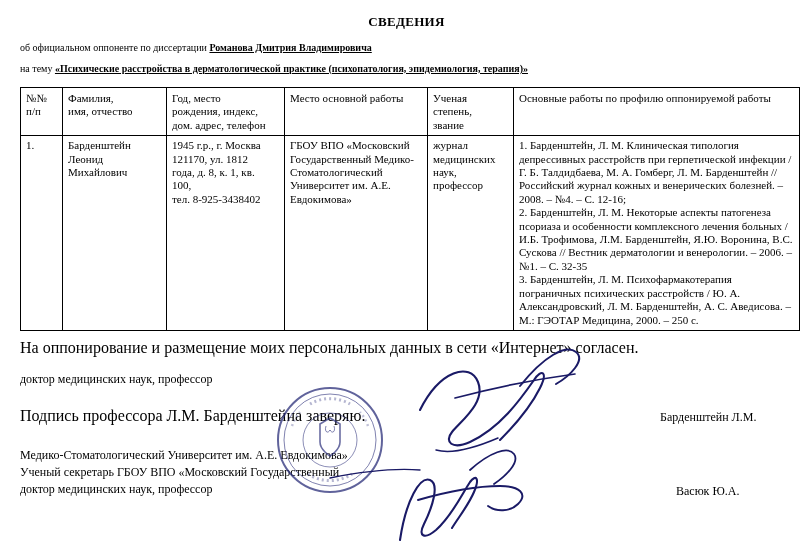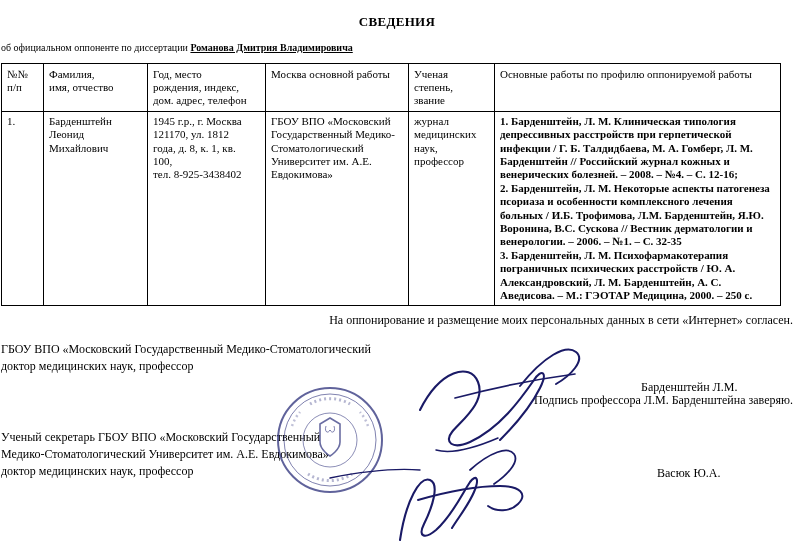--- a/index.html
+++ b/index.html
@@ -10,21 +10,21 @@
     background: #ffffff;
     font-family: "Liberation Serif", serif;
     color: #000000;
     overflow: hidden;
     position: relative;
   }
   .page {
     position: absolute;
     left: 0; top: 0;
     width: 805px; height: 544px;
-    padding: 10px 12px 0 1px;
+    padding: 10px 12px 0 20px;
   }
   .doc-title {
     text-align: center;
     font-weight: bold;
     font-size: 13px;
     letter-spacing: 0.3px;
     margin: 4px 0 12px 0;
   }
   .intro-line {
     font-size: 10px;
@@ -55,28 +55,27 @@
     text-align: left;
     padding-top: 4px;
   }
   .c0 { width: 42px; }
   .c1 { width: 104px; }
   .c2 { width: 118px; }
   .c3 { width: 143px; }
   .c4 { width: 86px; }
   .c5 { width: 286px; }
 
-  .cell-p { margin: 0; font-weight: bold; }
+  .cell-p { margin: 0; }
   .cell-p + .cell-p { margin-top: 0; }
 
   .after-table {
-    font-size: 12px;
+    font-size: 16px;
     margin-top: 7px;
     line-height: 1.3;
-    text-align: right;
   }
   .sig-block {
     margin-top: 12px;
     font-size: 12px;
     line-height: 1.42;
     position: relative;
   }
   .sig-block .ln { white-space: nowrap; }
   .right-name {
     position: absolute;
@@ -101,40 +100,43 @@
 <body>
 
 <div class="page">
 
   <div class="doc-title">СВЕДЕНИЯ</div>
 
   <p class="intro-line">
     <span>об официальном оппоненте по диссертации </span><span class="u">Романова Дмитрия Владимировича</span>
   </p>
 
+  <p class="intro-line second">
+    <span>на тему </span><span class="u">«Психические расстройства в дерматологической практике (психопатология, эпидемиология, терапия)»</span>
+  </p>
 
   <table class="main">
     <colgroup>
       <col class="c0">
         <col class="c1">
         <col class="c2">
         <col class="c3">
         <col class="c4">
         <col class="c5">
     </colgroup>
     <thead>
       <tr>
         <th><span class="nl" style="white-space:pre-line">№№
 п/п</span></th>
         <th><span style="white-space:pre-line">Фамилия,
 имя, отчество</span></th>
         <th><span style="white-space:pre-line">Год, место
 рождения, индекс,
 дом. адрес, телефон</span></th>
-        <th><span style="white-space:pre-line">Москва основной работы</span></th>
+        <th><span style="white-space:pre-line">Место основной работы</span></th>
         <th><span style="white-space:pre-line">Ученая
 степень,
 звание</span></th>
         <th><span style="white-space:pre-line">Основные работы по профилю оппонируемой работы</span></th>
       </tr>
     </thead>
     <tbody>
       <tr>
         <td><span style="white-space:pre-line">1.</span></td>
         <td><span style="white-space:pre-line">Барденштейн
@@ -159,34 +161,33 @@
           <p class="cell-p">2. Барденштейн, Л. М. Некоторые аспекты патогенеза псориаза и особенности комплексного лечения больных / И.Б. Трофимова, Л.М. Барденштейн, Я.Ю. Воронина, В.С.  Сускова // Вестник дерматологии и венерологии. – 2006. – №1. – С. 32-35</p>
           <p class="cell-p">3. Барденштейн, Л. М. Психофармакотерапия пограничных психических расстройств / Ю. А. Александровский, Л. М. Барденштейн, А. С. Аведисова. – М.: ГЭОТАР Медицина, 2000. – 250 с.</p>
         </td>
       </tr>
     </tbody>
   </table>
 
   <div class="after-table">На оппонирование и размещение моих персональных данных в сети «Интернет» согласен.</div>
 
   <div class="sig-block">
-    <div class="ln">ГБОУ ВПО «Московский Государственный Медико-Стоматологический</div>
     <div class="ln">доктор медицинских наук, профессор</div>
     <div class="right-name" id="name1" style="top:38px;">Барденштейн Л.М.</div>
   </div>
 
   <div class="gap-sm"></div>
 
   <div class="after-table" style="">Подпись профессора Л.М. Барденштейна заверяю.</div>
 
   <div class="gap-md"></div>
 
   <div class="sig-block" style="margin-top:6px;">
+    <div class="ln">Медико-Стоматологический Университет им. А.Е. Евдокимова»</div>
     <div class="ln">Ученый секретарь ГБОУ ВПО «Московский Государственный</div>
-    <div class="ln">Медико-Стоматологический Университет им. А.Е. Евдокимова»</div>
     <div class="ln">доктор медицинских наук, профессор</div>
     <div class="right-name" id="name2" style="top:36px;">Васюк Ю.А.</div>
   </div>
 </div>
 
 <svg class="overlay" width="805" height="544" viewBox="0 0 805 544">
 
   <g transform="translate(330,440)">
     <circle cx="0" cy="0" r="52" fill="none" stroke="#2b2f7a" stroke-width="2" opacity="0.75"></circle>
     <circle cx="0" cy="0" r="46" fill="none" stroke="#2b2f7a" stroke-width="1" opacity="0.6"></circle>

